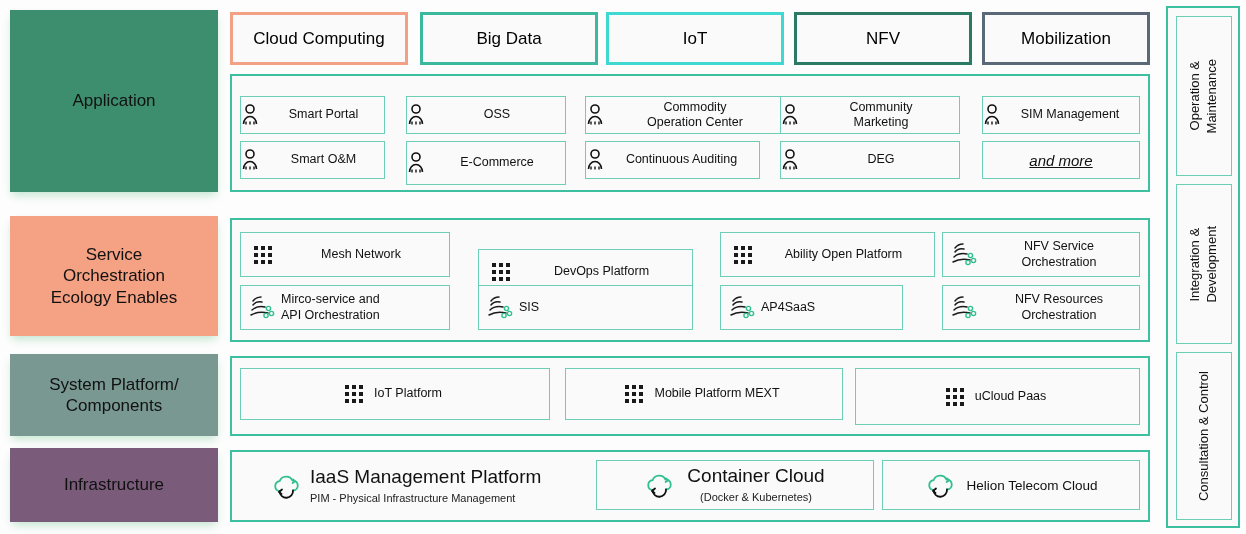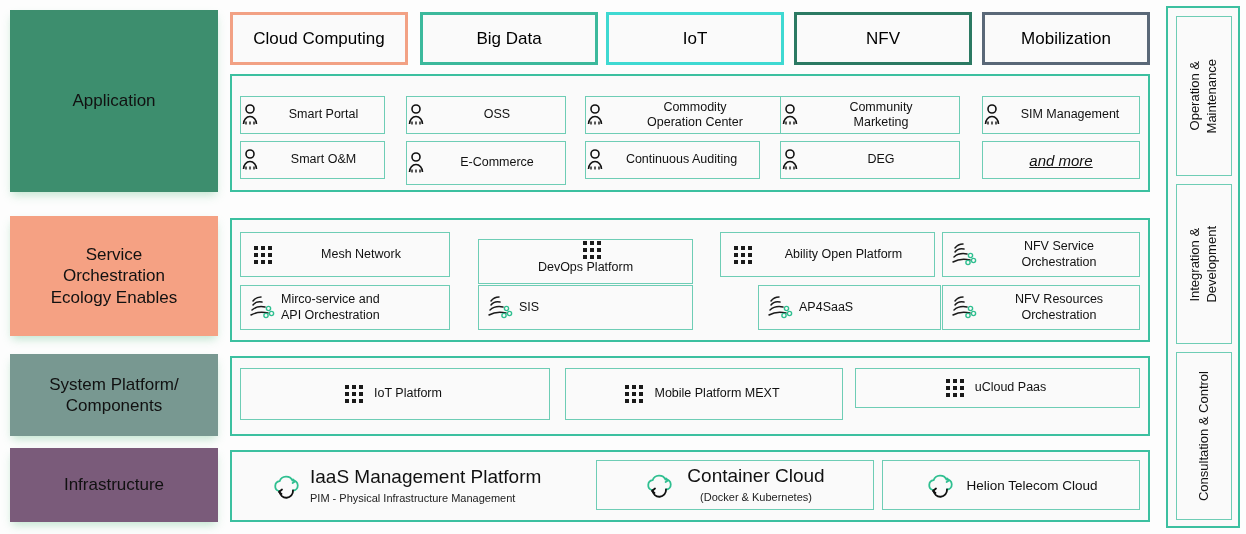--- a/index.html
+++ b/index.html
@@ -307,21 +307,21 @@
             <rect x="15" y="8" width="4" height="4"></rect>
             <rect x="1" y="15" width="4" height="4"></rect>
             <rect x="8" y="15" width="4" height="4"></rect>
             <rect x="15" y="15" width="4" height="4"></rect>
           </g>
         </svg>
     </span>
     <span class="tile-text">Mesh Network</span>
   </div>
 
-  <div class="tile" style="left:478px;top:239px;width:215px;height:45px;flex-direction:column;">
+  <div class="tile" style="left:478px;top:249px;width:215px;height:45px;">
     <span class="icon" style="margin-left:12px;">
       <svg width="20" height="20" viewBox="0 0 20 20">
           <g fill="#1a1a1a">
             <rect x="1" y="1" width="4" height="4"></rect>
             <rect x="8" y="1" width="4" height="4"></rect>
             <rect x="15" y="1" width="4" height="4"></rect>
             <rect x="1" y="8" width="4" height="4"></rect>
             <rect x="8" y="8" width="4" height="4"></rect>
             <rect x="15" y="8" width="4" height="4"></rect>
             <rect x="1" y="15" width="4" height="4"></rect>
@@ -404,21 +404,21 @@
           <g fill="none" stroke="#2fbf90" stroke-width="1.4">
             <circle cx="19.5" cy="13.5" r="2.1"></circle>
             <circle cx="22.5" cy="18.5" r="2.1"></circle>
             <circle cx="17" cy="20.5" r="2.1"></circle>
           </g>
         </svg>
     </span>
     <span class="tile-text left">SIS</span>
   </div>
 
-  <div class="tile" style="left:720px;top:285px;width:183px;height:45px;margin-left:38px;">
+  <div class="tile" style="left:720px;top:285px;width:183px;height:45px;">
     <span class="icon" style="margin-left:8px;">
       <svg width="28" height="26" viewBox="0 0 28 26">
           <g fill="none" stroke="#1a1a1a" stroke-width="1.5" stroke-linecap="round">
             <path d="M12 2 A10 10 0 0 0 4 6"></path>
             <path d="M13 7 A8 6 0 0 0 4 10"></path>
             <path d="M16 12 A12 8 0 0 0 3 15"></path>
             <path d="M19 18 A16 9 0 0 0 2 20"></path>
           </g>
           <g fill="none" stroke="#2fbf90" stroke-width="1.4">
             <circle cx="19.5" cy="13.5" r="2.1"></circle>
@@ -484,21 +484,21 @@
             <rect x="15" y="8" width="4" height="4"></rect>
             <rect x="1" y="15" width="4" height="4"></rect>
             <rect x="8" y="15" width="4" height="4"></rect>
             <rect x="15" y="15" width="4" height="4"></rect>
           </g>
         </svg>
     </span>
     <span class="tile-text left" style="flex:0 0 auto;padding-left:10px;">Mobile Platform MEXT</span>
   </div>
 
-  <div class="tile center" style="left:855px;top:368px;width:285px;height:40px;">
+  <div class="tile center" style="left:855px;top:368px;width:285px;height:57px;">
     <span class="icon">
       <svg width="20" height="20" viewBox="0 0 20 20">
           <g fill="#1a1a1a">
             <rect x="1" y="1" width="4" height="4"></rect>
             <rect x="8" y="1" width="4" height="4"></rect>
             <rect x="15" y="1" width="4" height="4"></rect>
             <rect x="1" y="8" width="4" height="4"></rect>
             <rect x="8" y="8" width="4" height="4"></rect>
             <rect x="15" y="8" width="4" height="4"></rect>
             <rect x="1" y="15" width="4" height="4"></rect>

